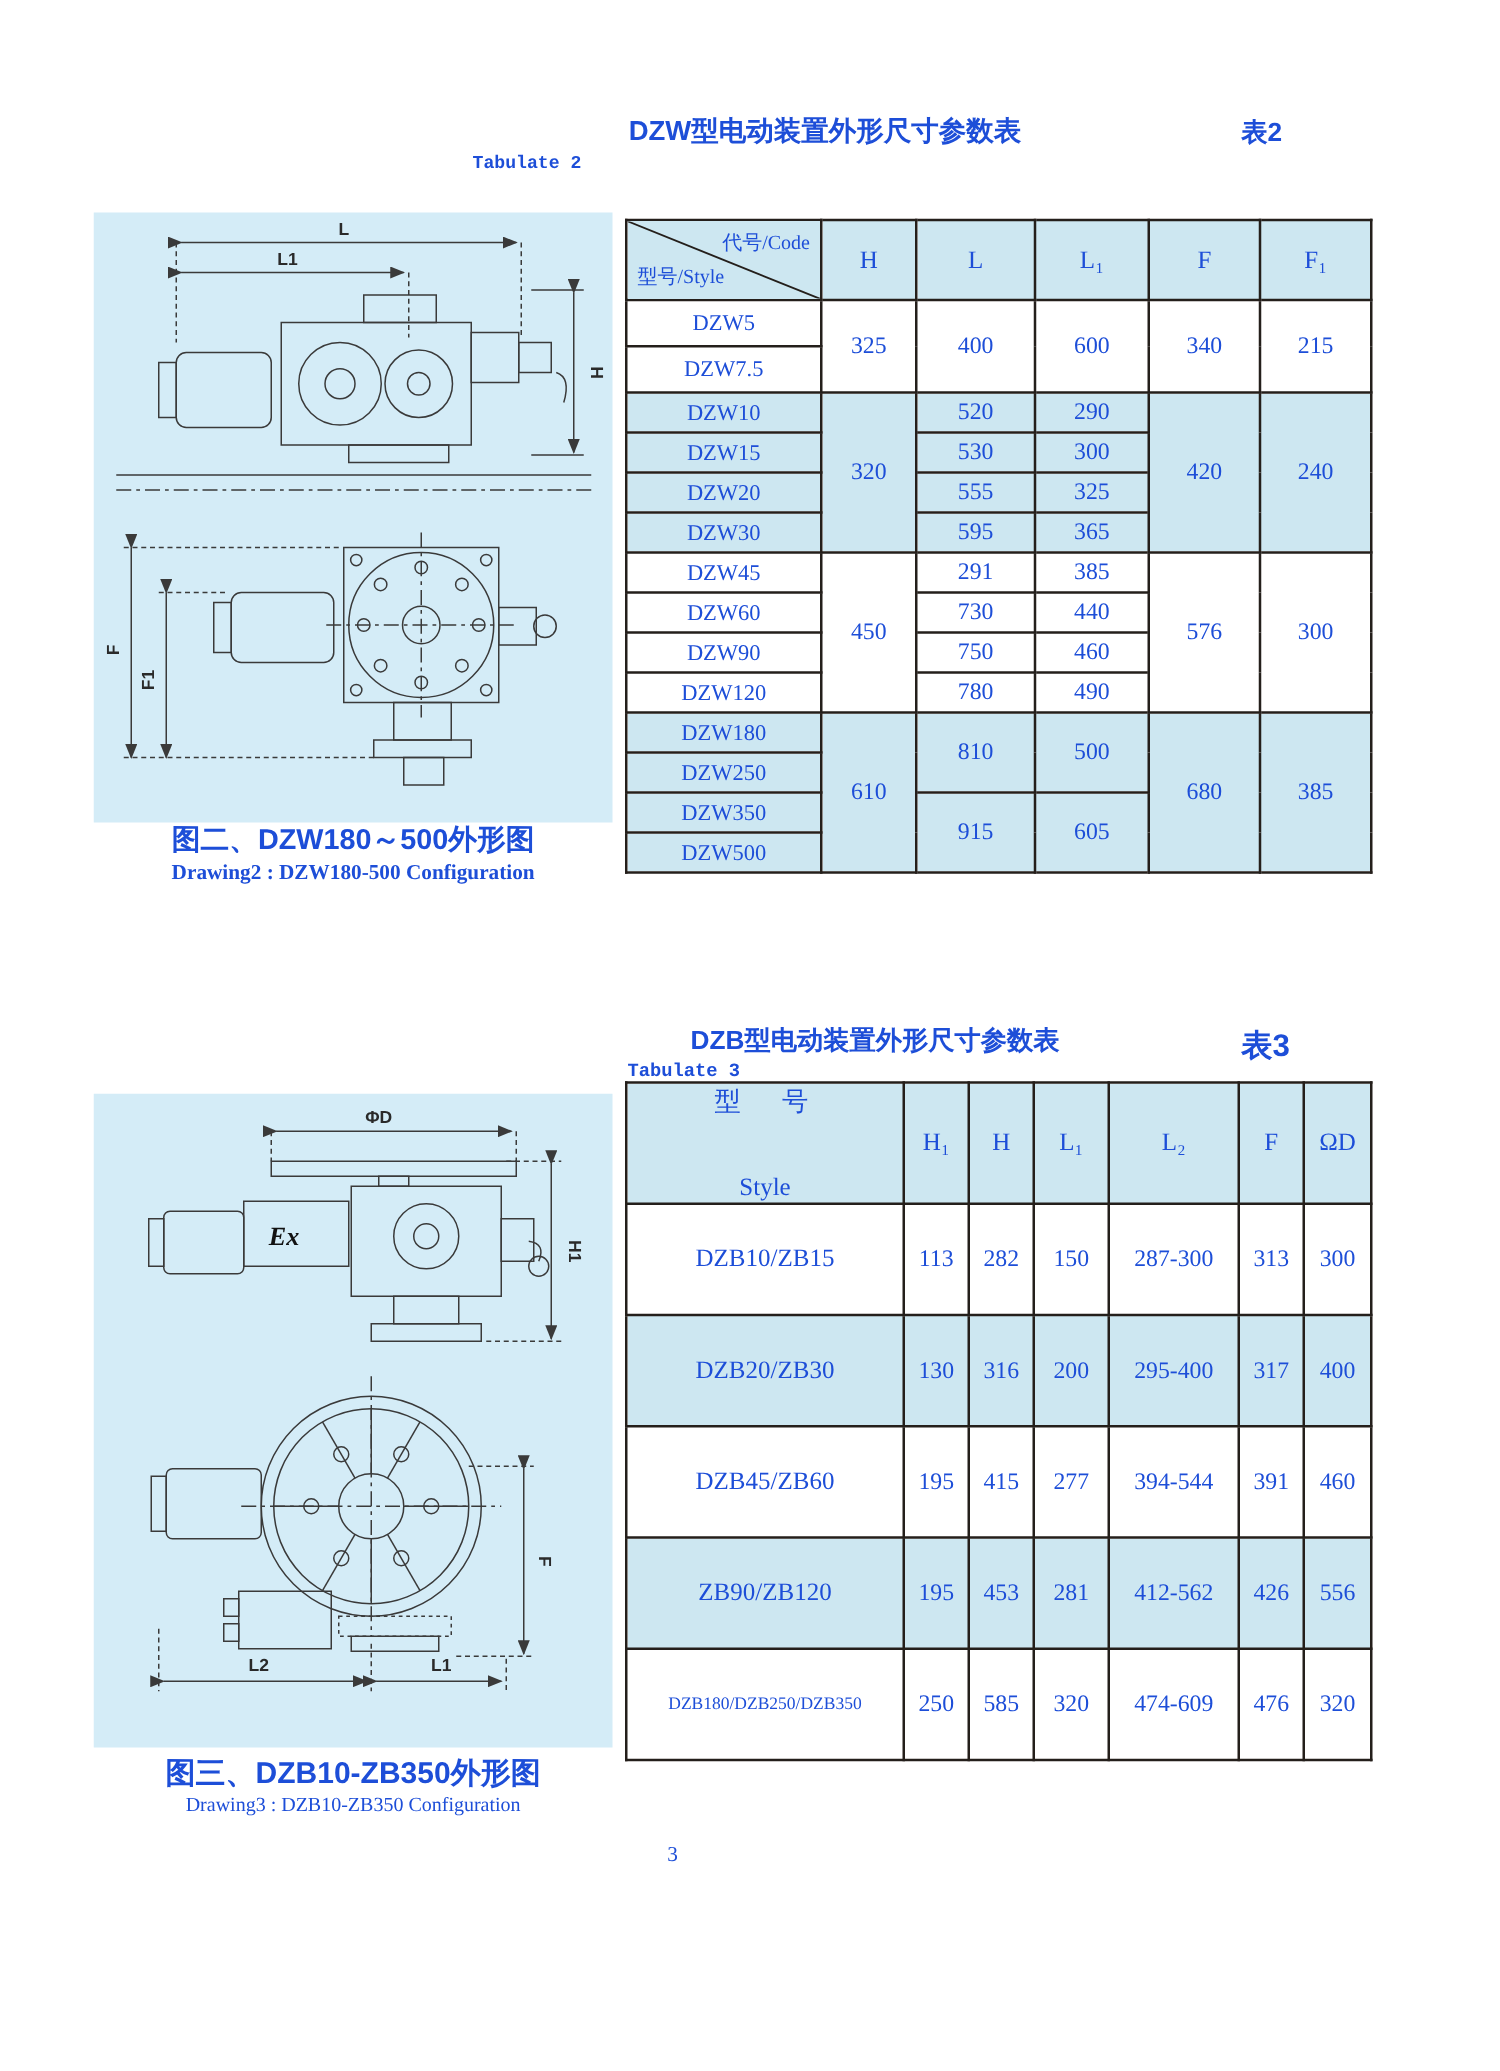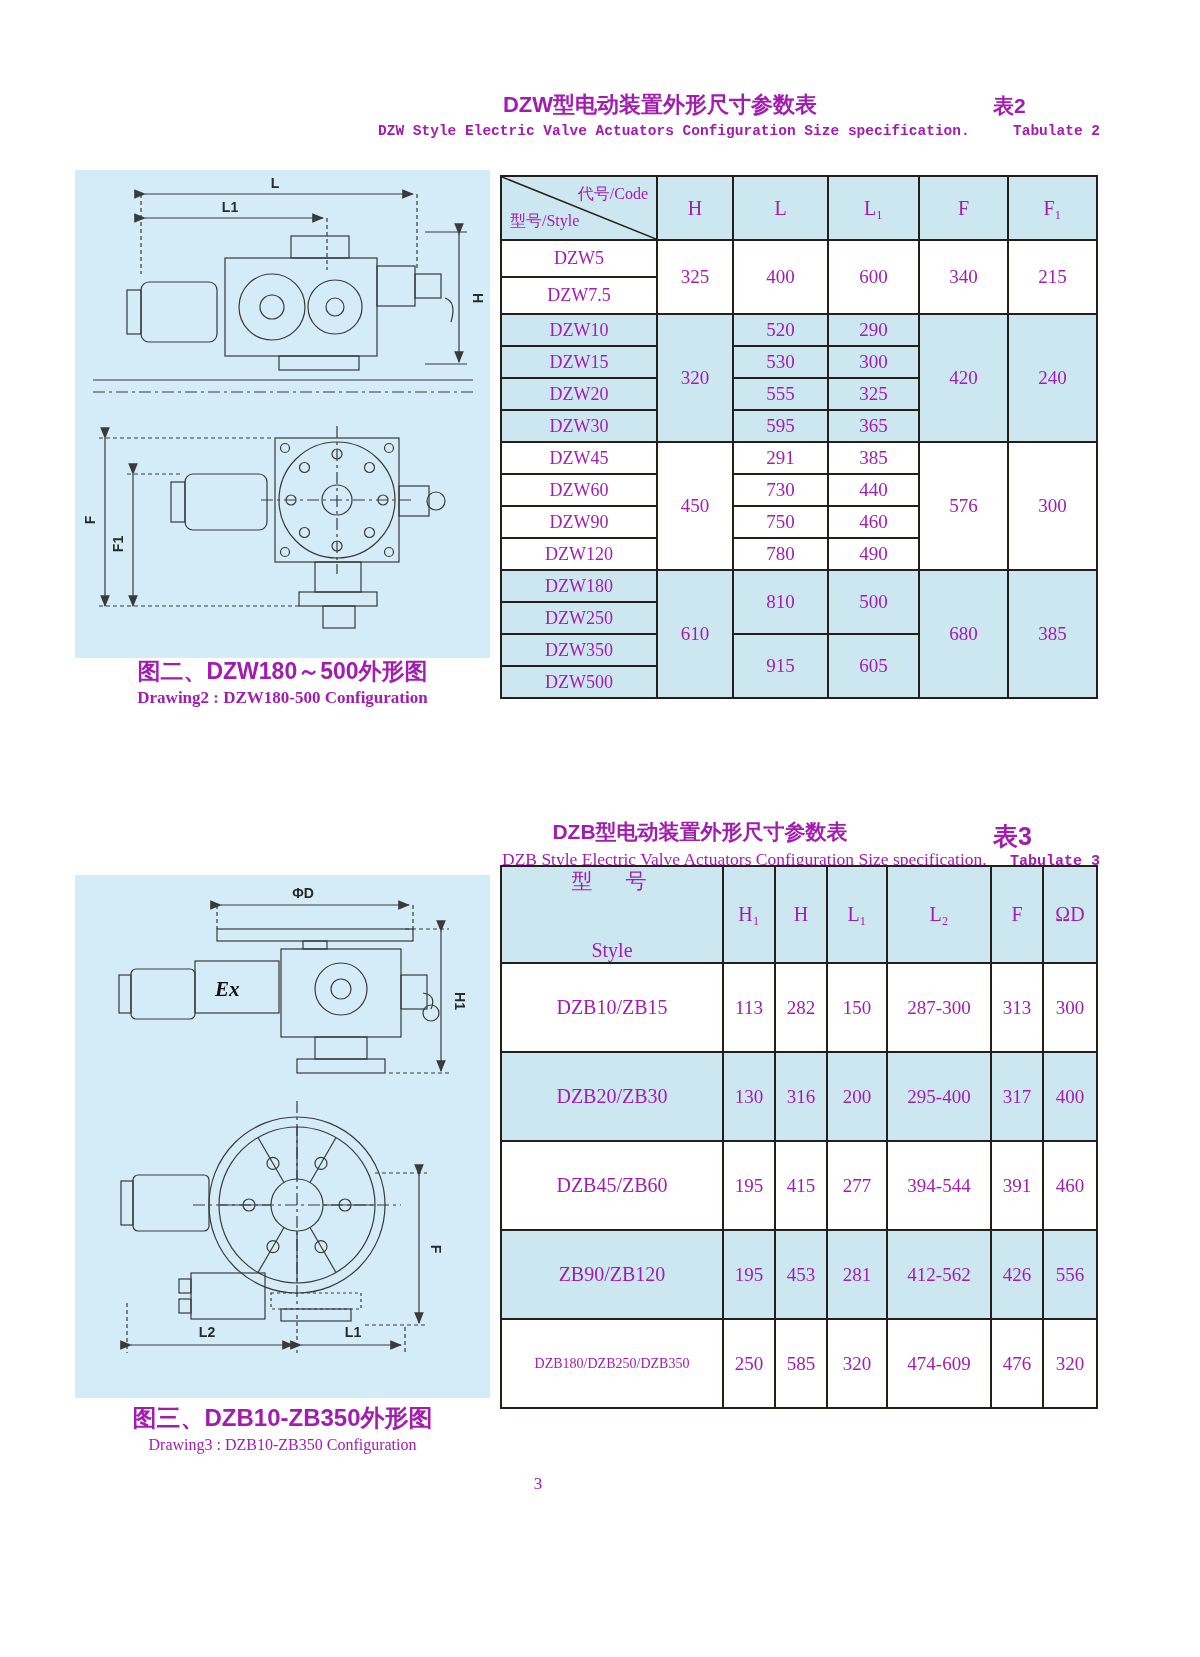--- a/index.html
+++ b/index.html
@@ -1,17 +1,17 @@
 <!DOCTYPE html>
 <html><head>
 <meta charset="utf-8">
 <style>
   html,body{margin:0;padding:0;background:#ffffff;}
   #page{position:relative;width:1108px;height:1657px;background:#ffffff;overflow:hidden;
-        font-family:"Liberation Sans","DejaVu Sans",sans-serif;color:#a21caf;}
+        font-family:"Liberation Sans","DejaVu Sans",sans-serif;color:#1d4ed8;}
   .abs{position:absolute;}
   .serif{font-family:"Liberation Serif","DejaVu Serif",serif;margin-top:44px;}
 
   
   .title-cn{font-size:22px;font-weight:bold;text-align:center;}
   .tab-no{font-size:21px;font-weight:bold;}
   .title-en-row{display:flex;justify-content:space-between;align-items:baseline;}
   .t2-en{font-family:"Liberation Mono","DejaVu Sans Mono",monospace;font-size:14.5px;font-weight:bold;}
   .t3-en{font-family:"Liberation Serif","DejaVu Serif",serif;font-size:17.5px;}
 
@@ -45,21 +45,20 @@
   .pagenum{font-family:"Liberation Serif","DejaVu Serif",serif;font-size:17px;text-align:center;}
 </style>
 </head>
 <body>
 
 <div id="page">
 
   <div class="abs title-cn" style="left:360px;top:90px;width:600px;">DZW型电动装置外形尺寸参数表</div>
   <div class="abs tab-no" style="left:993px;top:92px;">表2</div>
   <div class="abs title-en-row" style="left:378px;top:123px;width:722px;">
-    <span class="t2-en">DZW Style Electric Valve Actuators Configuration Size specification.</span>
     <span class="t2-en">Tabulate 2</span>
   </div>
 
   <div class="abs panel" style="left:75px;top:170px;width:415px;height:488px;">
     <svg class="drawing-svg" width="415" height="488" viewBox="0 0 415 488">
       <defs>
         <marker id="a2" markerWidth="10" markerHeight="8" refX="9" refY="4" orient="auto">
           <path d="M0,0 L10,4 L0,8 z" fill="#3a3a3a"></path>
         </marker>
       </defs>
@@ -233,21 +232,20 @@
     </tr>
     <tr style="height:32px">
       <td class="model blue">DZW500</td>
     </tr>
   </tbody>
     </table>
 
   <div class="abs title-cn" style="left:420px;top:818px;width:560px;font-size:21px;">DZB型电动装置外形尺寸参数表</div>
   <div class="abs tab-no" style="left:993px;top:820px;font-size:25px;text-align:right;">表3</div>
   <div class="abs title-en-row" style="left:502px;top:849px;width:598px;">
-    <span class="t3-en">DZB Style Electric Valve Actuators Configuration Size specification.</span>
     <span class="t3-en" style="font-family:'Liberation Mono','DejaVu Sans Mono',monospace;font-size:15px;font-weight:bold;">Tabulate 3</span>
   </div>
 
   <div class="abs panel" style="left:75px;top:875px;width:415px;height:523px;">
     <svg class="drawing-svg" width="415" height="523" viewBox="0 0 415 523">
       <defs>
         <marker id="a3" markerWidth="10" markerHeight="8" refX="9" refY="4" orient="auto">
           <path d="M0,0 L10,4 L0,8 z" fill="#3a3a3a"></path>
         </marker>
       </defs>

